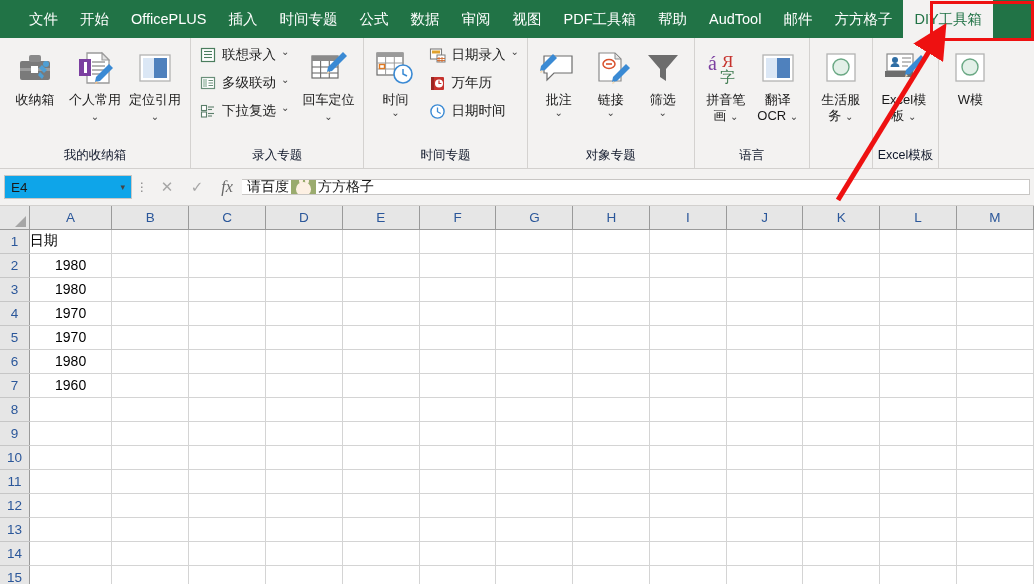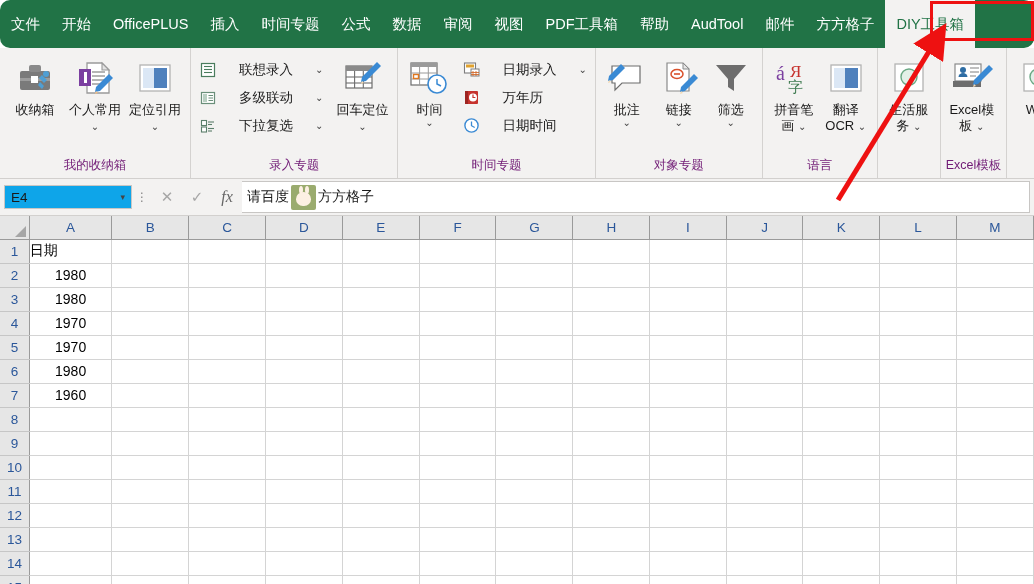--- a/index.html
+++ b/index.html
@@ -6,26 +6,25 @@
   html, body {
     width: 1034px; height: 584px;
     overflow: hidden;
     font-family: "Liberation Sans", "DejaVu Sans", sans-serif;
     background: #ffffff;
   }
 
   
   #menubar {
     position: relative;
-    height: 48px;
+    height: 38px;
     background: #217346;
     display: flex;
     align-items: stretch;
-    padding-left: 0;
-    border-radius: 10px;
+    padding-left: 18px;
   }
   .menu-tab {
     display: flex; align-items: center;
     padding: 0 11px;
     color: #ffffff;
     font-size: 14.5px;
     white-space: nowrap;
     cursor: default;
   }
   .menu-tab.active {
@@ -65,21 +64,21 @@
   .rgroup:last-child { border-right: none; }
   .rgroup-body {
     display: flex;
     align-items: flex-start;
     height: 104px;
     padding-top: 2px;
   }
   .rgroup-label {
     text-align: center;
     font-size: 12.5px;
-    color: #701a75;
+    color: #0f172a;
     padding-bottom: 4px;
     height: 21px;
     line-height: 17px;
   }
 
   
   .btn-big {
     width: 60px;
     display: flex; flex-direction: column; align-items: center;
     padding: 3px 2px;
@@ -89,21 +88,21 @@
   .btn-big .bl {
     margin-top: 2px;
     font-size: 13px; color: #1a1a1a;
     text-align: center; line-height: 16px;
   }
   .btn-big.narrow { width: 52px; }
 
   
   .btn-col { display: flex; flex-direction: column; gap: 1px; padding-top: 3px; }
   .btn-small {
-    display: flex; align-items: center; gap: 22px;
+    display: flex; align-items: flex-start; gap: 5px;
     height: 27px; padding: 0 3px;
     font-size: 13.5px; color: #1a1a1a;
     cursor: default; white-space: nowrap;
   }
   .btn-small .si { width: 18px; height: 18px; display:flex; align-items:center; justify-content:center; }
   .caret { font-size: 10px; color: #444; }
   .caret-blk { display:block; font-size: 10px; color: #444; line-height: 9px; }
 
   
   #formulabar {
@@ -126,21 +125,21 @@
   #fb-dots {
     width: 20px; text-align: center;
     color: #888; font-size: 12px; letter-spacing: 0; line-height: 4px;
   }
   .fb-btn {
     width: 30px; height: 24px;
     display: flex; align-items: center; justify-content: center;
     color: #a6a6a6; font-size: 15px;
   }
   #fb-input {
-    flex: 1; height: 32px;
+    flex: 1; height: 16px;
     background: #ffffff;
     border: 1px solid #c8c6c4;
     border-left: none;
     display: flex; align-items: center;
     padding: 0 5px;
     font-size: 14px; color: #1a1a1a;
     overflow: hidden; white-space: nowrap;
   }
   .emoji-img {
     width: 25px; height: 25px; margin: 0 2px;

